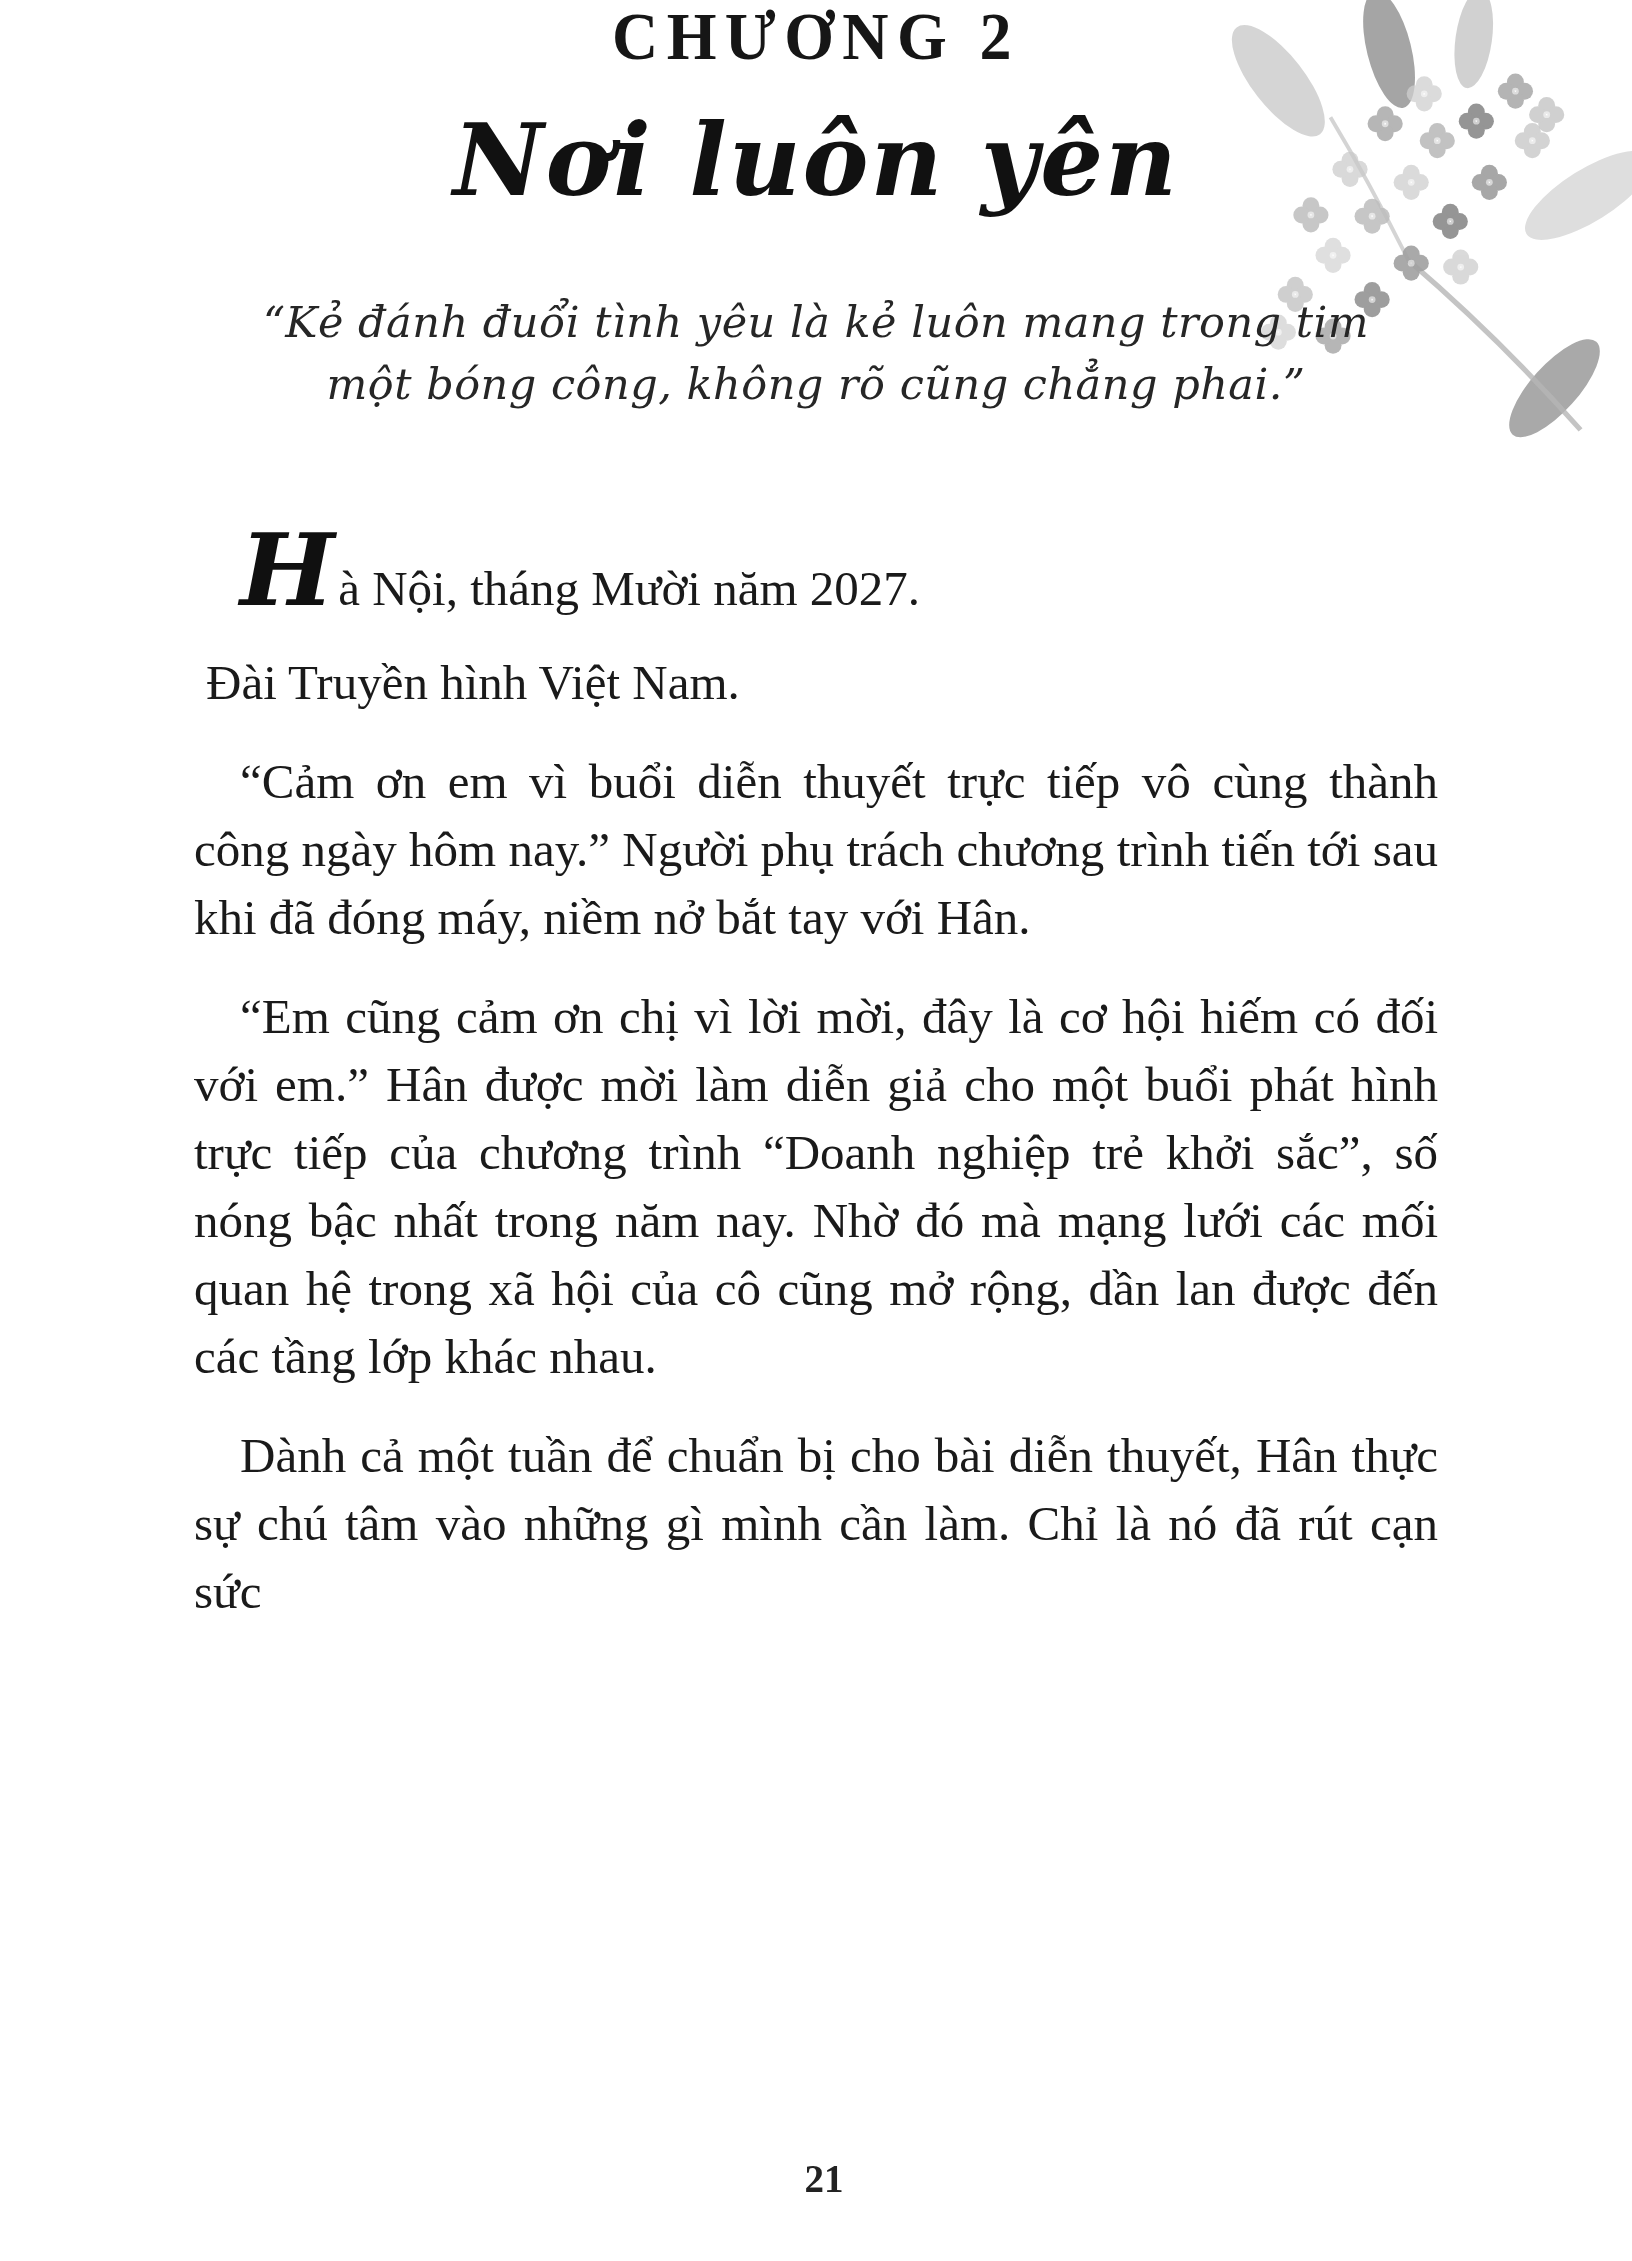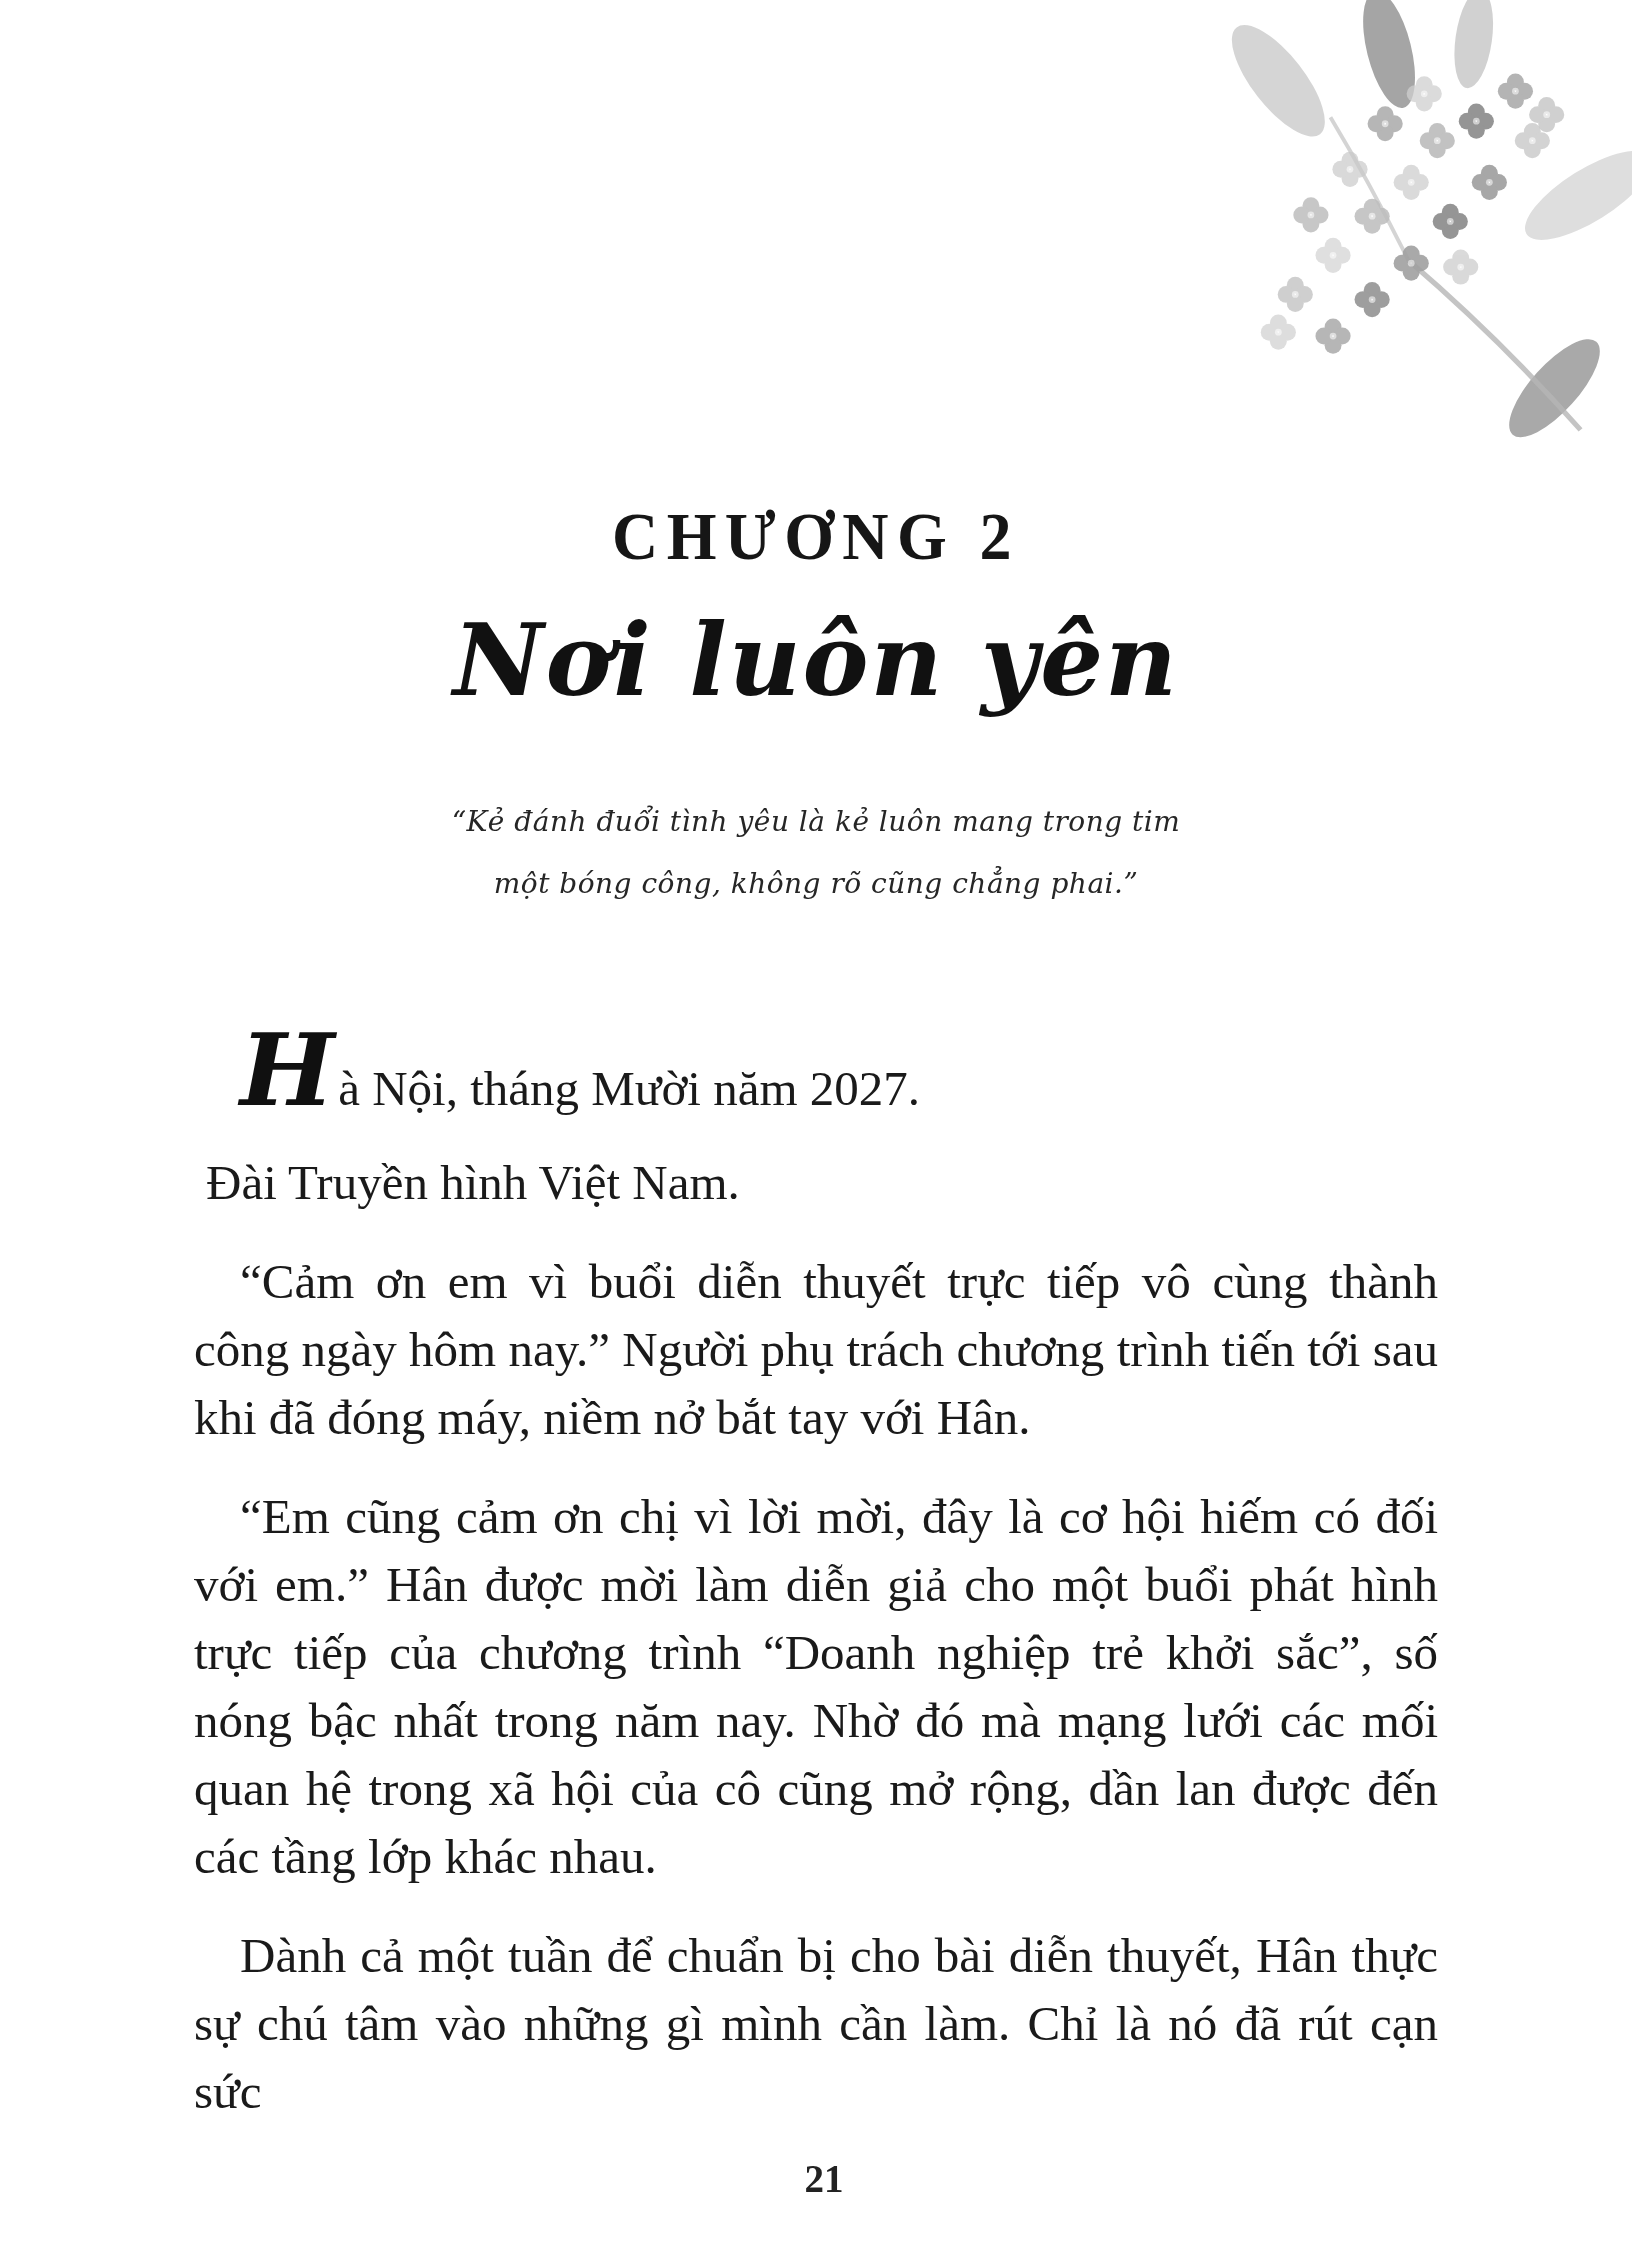--- a/index.html
+++ b/index.html
@@ -15,21 +15,20 @@
   .flower-wrap {
     position: absolute;
     top: 0;
     right: 0;
     width: 551px;
     height: 495px;
     pointer-events: none;
   }
   .content {
     position: relative;
-    padding-top: 500px;
     width: 100%;
   }
   .chapter-label {
     text-align: center;
     font-family: "Liberation Serif", serif;
     font-size: 64px;
     font-weight: 600;
     letter-spacing: 8.4px;
     color: #161616;
     transform: scaleY(1.05);
@@ -59,21 +58,21 @@
     width: 588px;
     height: 4.2px;
     background: #151515;
     transform: translateX(-50%) rotate(-0.4deg);
     border-radius: 2.3px;
   }
   .quote {
     margin-top: 77px;
     text-align: center;
     font-style: italic;
-    font-size: 28px;
+    font-size: 43px;
     line-height: 62px;
     color: #262626;
     font-family: "DejaVu Serif", serif;
     letter-spacing: 0.5px;
   }
   .body-text {
     width: 1244px;
     margin: 140px auto 0 auto;
     font-size: 49px;
     line-height: 68px;

